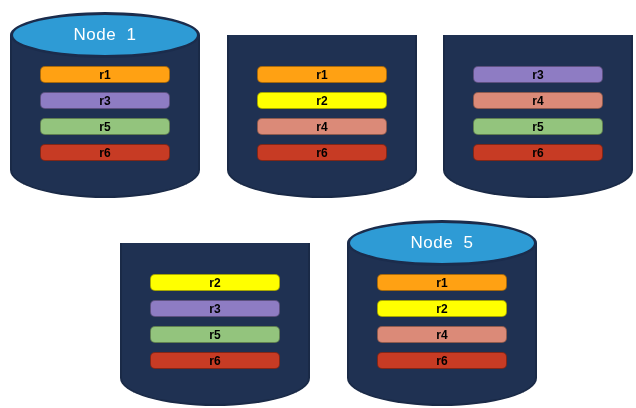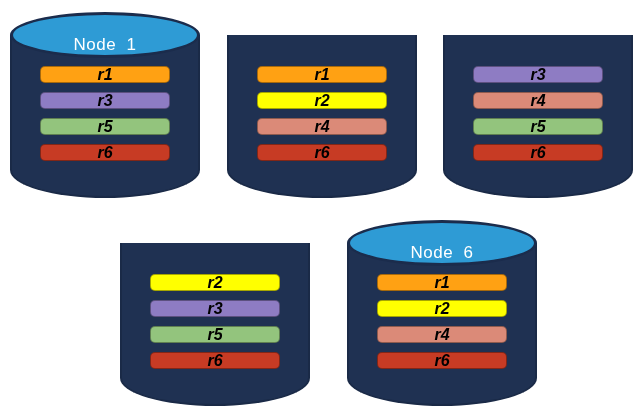--- a/index.html
+++ b/index.html
@@ -29,21 +29,21 @@
   }
   .cyl-top {
     position: absolute;
     left: 0; right: 0; top: 0;
     height: 46px;
     background: #2E9BD5;
     border: 3px solid #1B2C4C;
     border-radius: 50%;
     box-sizing: border-box;
     display: flex;
-    align-items: flex-end;
+    align-items: center;
     justify-content: center;
   }
   .node-title {
     color: #ffffff;
     font-size: 17px;
     letter-spacing: 0.5px;
     white-space: pre; 
   }
   .bars {
     position: absolute;
@@ -57,25 +57,24 @@
   .bar {
     height: 17px;
     border-radius: 5px;
     border: 1px solid rgba(0,0,0,0.35);
     box-sizing: border-box;
     display: flex;
     align-items: center;
     justify-content: center;
   }
   .bar-label {
-    font-size: 16px;
+    font-size: 12px;
     font-weight: bold;
     color: #000000;
     line-height: 1;
-    font-style: italic;
   }
 </style>
 </head>
 <body>
 
 <div class="canvas">
 
   <div class="node node-1">
     <div class="cyl-body"></div>
     <div class="cyl-top">
@@ -147,21 +146,21 @@
       </div>
       <div class="bar" style="background-color: rgb(199, 59, 36);">
         <span class="bar-label">r6</span>
       </div>
     </div>
   </div>
 
   <div class="node node-5">
     <div class="cyl-body"></div>
     <div class="cyl-top">
-      <span class="node-title">Node  6</span>
+      <span class="node-title">Node  5</span>
     </div>
     <div class="bars">
       <div class="bar" style="background-color: rgb(255, 161, 19);">
         <span class="bar-label">r1</span>
       </div>
       <div class="bar" style="background-color: rgb(255, 255, 0);">
         <span class="bar-label">r2</span>
       </div>
       <div class="bar" style="background-color: rgb(219, 138, 120);">
         <span class="bar-label">r4</span>

